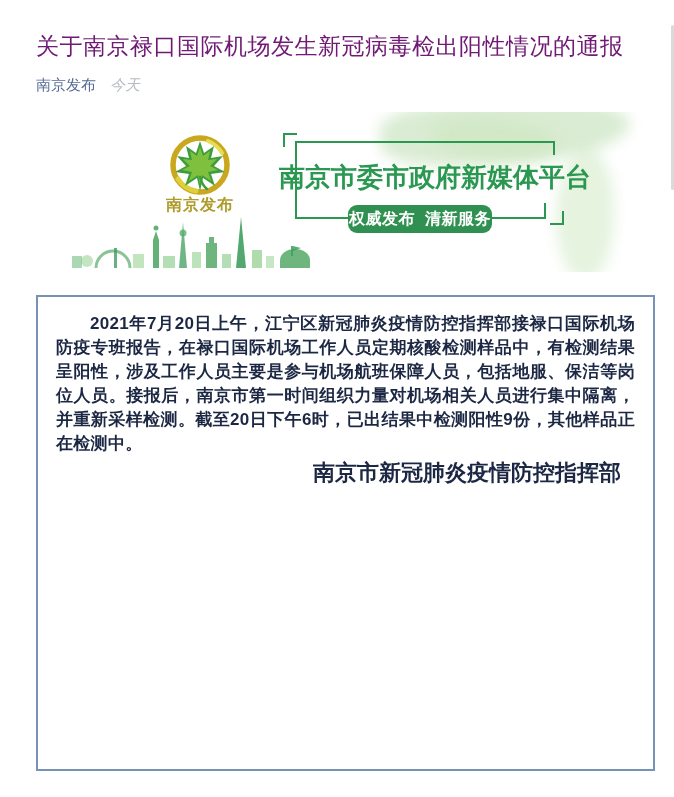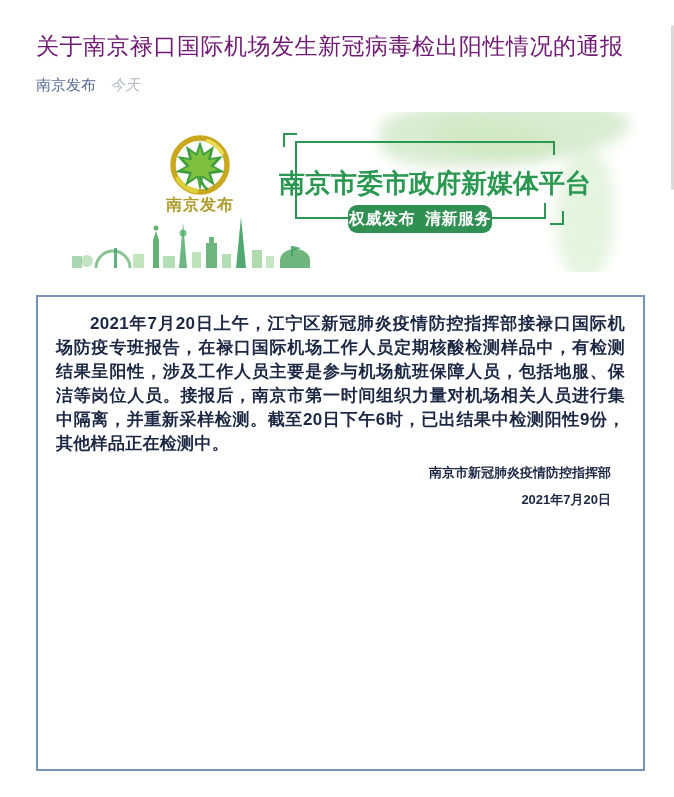--- a/index.html
+++ b/index.html
@@ -62,54 +62,54 @@
 
   .green-line { position: absolute; border: 0 solid #2a9850; }
   .fr-outer-tl { left: 283px; top: 21px; width: 14px; height: 14px; border-left-width: 2px; border-top-width: 2px; }
   .fr-main     { left: 295px; top: 29px; width: 260px; height: 78px; border-left-width: 2px; border-top-width: 2px; }
   .fr-tr-vert  { left: 553px; top: 29px; width: 2px;  height: 14px; border-left-width: 2px; }
   .fr-bl-seg   { left: 295px; top: 105px; width: 53px; height: 2px; border-top-width: 2px; }
   .fr-br-seg   { left: 492px; top: 91px; width: 54px; height: 16px; border-bottom-width: 2px; border-right-width: 2px; }
   .fr-outer-br { left: 550px; top: 99px; width: 14px; height: 14px; border-right-width: 2px; border-bottom-width: 2px; }
 
   .platform-title {
-    position: absolute; left: 272px; top: 56px; width: 326px;
+    position: absolute; left: 272px; top: 50px; width: 326px;
     text-align: center;
     font-size: 26px; font-weight: bold; color: #2a9850;
     line-height: 30px; white-space: nowrap;
   }
   .slogan-pill {
     position: absolute; left: 348px; top: 93px; width: 144px; height: 28px;
     background: #2f9051; border-radius: 9px;
     display: flex; align-items: center; justify-content: center;
   }
   .slogan-pill span {
     color: #ffffff; font-size: 16px; font-weight: bold;
     white-space: pre; letter-spacing: 0.5px;
   }
   .skyline { position: absolute; left: 70px; top: 98px; }
 
   
   .notice-box {
-    margin: 23px 29px 0 36px;
+    margin: 23px 19px 0 36px;
     border: 2px solid #7693b3;
     padding: 15px 18px 17px 18px;
     min-height: 476px;
   }
   .para {
     font-size: 17px; font-weight: bold;
     color: #1c2743;
     line-height: 24px;
     text-indent: 2em;
     text-align: justify;
     letter-spacing: 0.3px;
   }
   .signature { margin-top: 3px; text-align: right; padding-right: 14px; }
   .signature div {
-    font-size: 13px; font-weight: bold; color: #1c2743; line-height: 27px;
+    font-size: 22px; font-weight: bold; color: #1c2743; line-height: 27px;
   }
 
   
   .scroll-thumb {
     position: absolute; right: 0; top: 25px;
     width: 3px; height: 165px;
     background: #dadada; border-radius: 2px;
   }
 </style>
 </head>
@@ -177,19 +177,18 @@
         <rect x="221" y="36" width="2" height="10" opacity="0.85" fill="#3f9e5f"></rect>
         <polygon points="223,36 231,38 223,41" opacity="0.85" fill="#3f9e5f"></polygon>
       </g>
     </svg>
   </div>
 
   <div class="notice-box">
     <p class="para">2021年7月20日上午，江宁区新冠肺炎疫情防控指挥部接禄口国际机场防疫专班报告，在禄口国际机场工作人员定期核酸检测样品中，有检测结果呈阳性，涉及工作人员主要是参与机场航班保障人员，包括地服、保洁等岗位人员。接报后，南京市第一时间组织力量对机场相关人员进行集中隔离，并重新采样检测。截至20日下午6时，已出结果中检测阳性9份，其他样品正在检测中。</p>
     <div class="signature">
       <div>南京市新冠肺炎疫情防控指挥部</div>
-      <div>2021年7月20日</div>
     </div>
   </div>
 
 </div>
 
 <div class="scroll-thumb"></div>
 
 </body></html>

